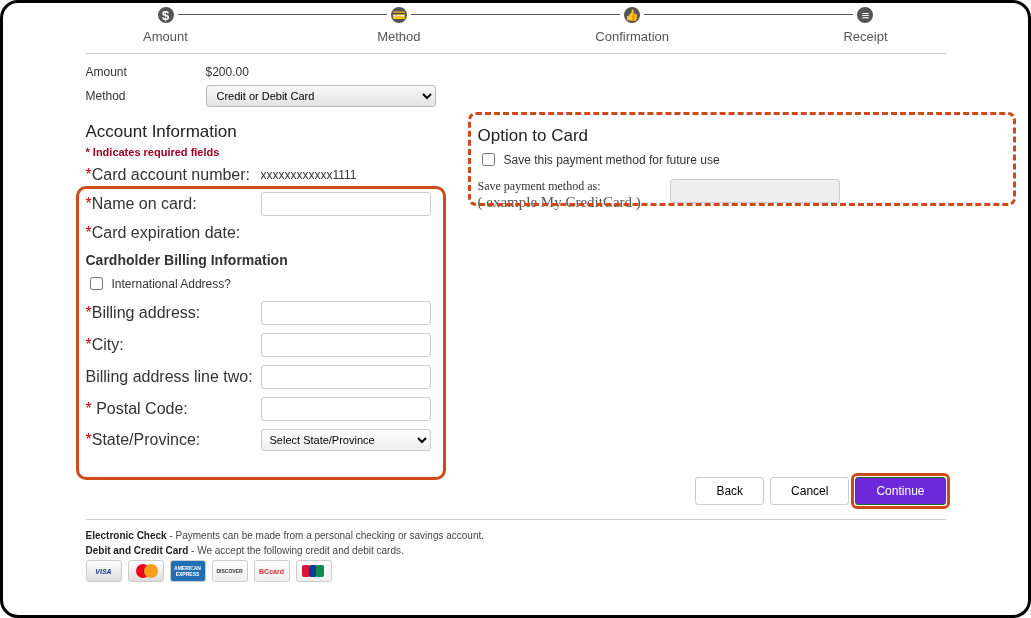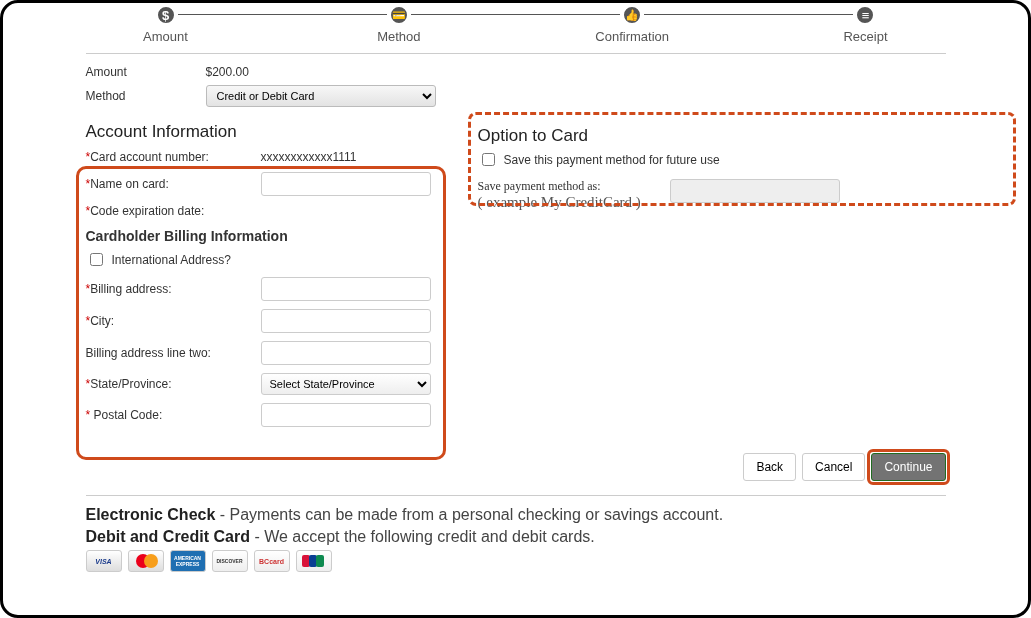--- a/index.html
+++ b/index.html
@@ -88,21 +88,21 @@
   
   .cols { display:flex; gap: 20px; margin-top:6px;}
   .left { flex: 0 0 370px; position:relative;}
   .right { flex: 1; position:relative;}
 
   h2.section { font-size:17px; font-weight:500; margin:6px 0 4px 0; color:#222;}
   .req-note { font-size:11px; color:#a00020; font-weight:bold; margin-bottom:6px;}
   .asterisk { color:#c00; }
 
   .frow { display:flex; align-items:center; margin: 8px 0; }
-  .frow .flab { width: 175px; font-size:12px; text-align:left; }
+  .frow .flab { width: 175px; font-size:16px; text-align:left; }
   .frow .fval { flex:1; }
   input.text {
     width: 170px;
     padding: 4px 6px;
     border:1px solid #ccc;
     border-radius:3px;
     font-size:12px;
     background:#fff;
   }
   select.small {
@@ -139,36 +139,36 @@
   
   .opt-save { padding: 4px 8px 8px 2px;}
   .save-row { display:flex; align-items:flex-start; margin-top:10px; gap:12px;}
   .save-row .lab2 { width:180px; font-size:12px;font-family:Liberation Serif, serif; }
   .save-row input.text { width:170px; background:#eee; border:1px solid #ccc;}
   .example { font-size:15px; color:#555; }
 
   
   .btnbar { display:flex; justify-content:flex-end; gap:6px; margin-top:18px; position:relative;}
   .btn {
-    padding:6px 12px;
+    padding:6px 20px;
     border:1px solid #ccc;
     background:#fff;
     border-radius:3px;
     font-size:12px;
     cursor:pointer;
   }
   .btn.primary {
-    background:#737373;
+    background:#6d28d9;
     color:#fff;
     border-color:#216b21;
   }
 
   
   .footer { margin-top:10px;}
-  .footer p { margin:4px 0; font-size:16px; color:#444;}
+  .footer p { margin:4px 0; font-size:10px; color:#444;}
   .footer p b { color:#222; }
   .cards { display:flex; gap:6px; margin-top:4px;}
   .card-badge {
     width:36px; height:22px;
     border:1px solid #ccc; border-radius:3px;
     display:flex; align-items:center; justify-content:center;
     font-size:7px; font-weight:bold; color:#fff;
   }
   .visa { background: linear-gradient(#fff,#ddd); color:#1a3a8a; font-style:italic;}
   .mc { background: linear-gradient(#fff,#ddd);}
@@ -216,37 +216,38 @@
     <div class="summary-row">
       <div class="lab">Method</div>
       <select class="method-select">
         <option>Credit or Debit Card</option>
       </select>
     </div>
 
     <div class="cols">
       <div class="left">
         <h2 class="section">Account Information</h2>
+        <div class="req-note">* Indicates required fields</div>
 
         <div class="frow">
           <div class="flab"><span class="asterisk">*</span><span>Card account number:</span></div>
           <div class="fval">xxxxxxxxxxxx1111</div>
         </div>
 
         <div style="position:relative;">
 
           <div class="hl-solid" style="left:-10px; top:-6px; width:370px; height:294px;"></div>
 
           <div class="frow">
             <div class="flab"><span class="asterisk">*</span><span>Name on card:</span></div>
             <div class="fval"><input class="text" type="text" value="" style=""></div>
           </div>
 
           <div class="frow">
-            <div class="flab"><span class="asterisk">*</span><span>Code expiration date:</span></div>
+            <div class="flab"><span class="asterisk">*</span><span>Card expiration date:</span></div>
           </div>
 
           <div class="billing-title">Cardholder Billing Information</div>
 
           <div class="chk-row">
             <input type="checkbox" style="">
             <span>International Address?</span>
           </div>
 
           <div class="frow">
@@ -254,33 +255,33 @@
             <div class="fval"><input class="text" type="text" style=""></div>
           </div>
 
           <div class="frow">
             <div class="flab"><span class="asterisk">*</span><span>City:</span></div>
             <div class="fval"><input class="text" type="text" style=""></div>
           </div>
 
           <div class="frow">
             <div class="flab"><span>Billing address line two:</span></div>
+            <div class="fval"><input class="text" type="text" style=""></div>
+          </div>
+
+          <div class="frow">
+            <div class="flab"><span class="asterisk">*</span><span> Postal Code:</span></div>
             <div class="fval"><input class="text" type="text" style=""></div>
           </div>
 
           <div class="frow">
             <div class="flab"><span class="asterisk">*</span><span>State/Province:</span></div>
             <div class="fval">
               <select class="small state"><option>Select State/Province</option></select>
             </div>
-          </div>
-
-          <div class="frow">
-            <div class="flab"><span class="asterisk">*</span><span> Postal Code:</span></div>
-            <div class="fval"><input class="text" type="text" style=""></div>
           </div>
         </div>
       </div>
 
       <div class="right">
         <div class="opt-save" style="position:relative;">
           <div class="hl-dashed" style="left:-8px; top:-4px; right:-70px; height:94px;"></div>
 
           <h2 class="section" style="margin-top:6px">Option to Card</h2>
 

